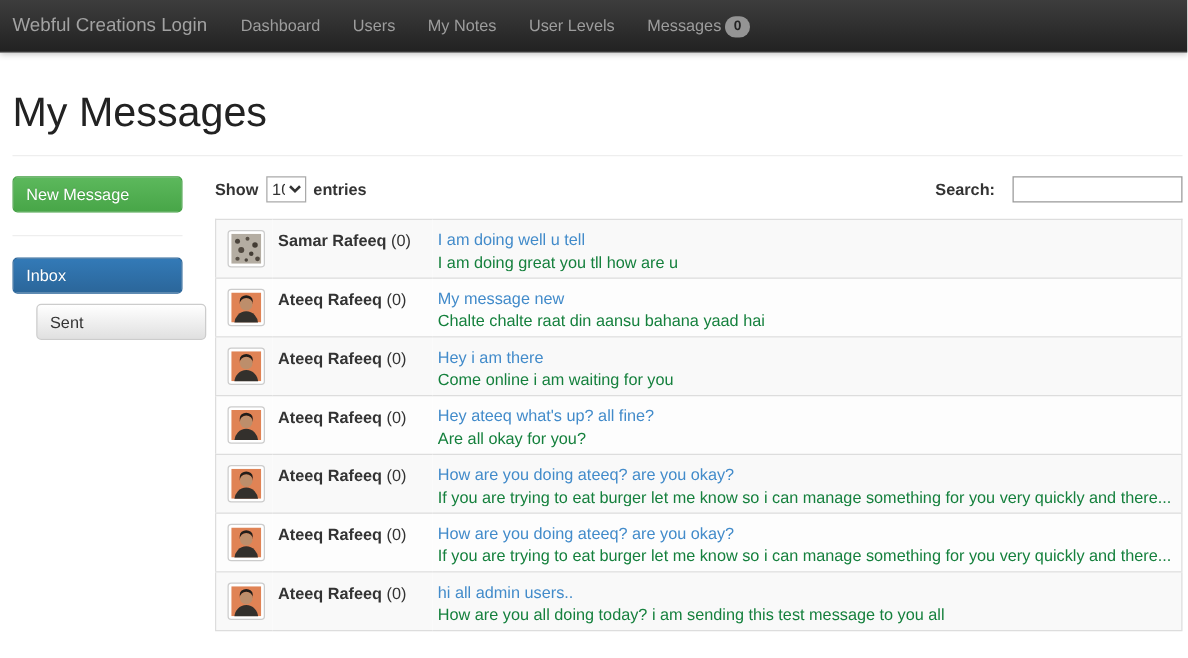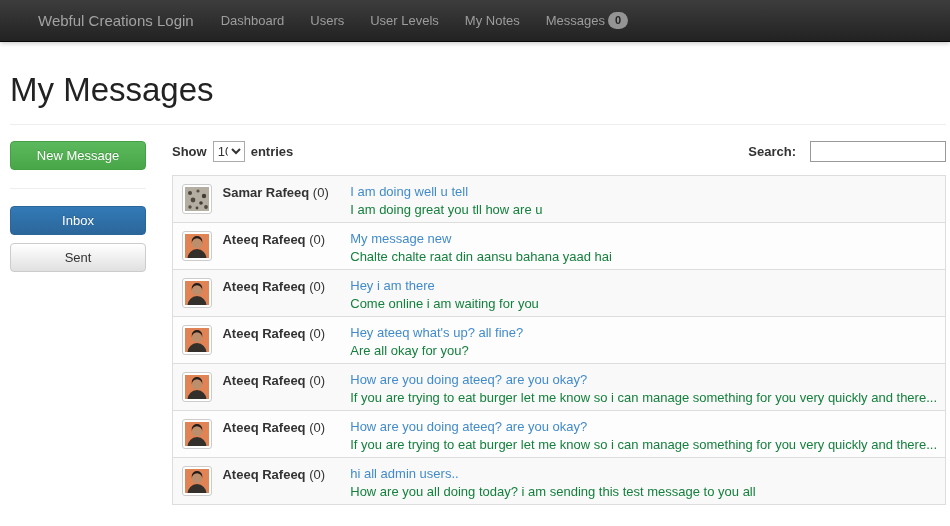--- a/index.html
+++ b/index.html
@@ -21,21 +21,21 @@
     align-items: stretch;
     box-shadow: 0 1px 5px rgba(0,0,0,.25);
   }
   .navbar-brand {
     color: #a2a2a2;
     font-size: 15px;
     line-height: 41px;
     padding: 0 14px 0 10px;
     white-space: nowrap;
   }
-  .nav-left, .nav-right { display: flex; align-items: flex-start; padding-left: 28px; }
+  .nav-left, .nav-right { display: flex; align-items: flex-start; }
   .nav-right { margin-left: auto; padding-right: 8px; }
   .nav-item {
     color: #9d9d9d;
     font-size: 13px;
     line-height: 41px;
     padding: 0 13px;
     cursor: pointer;
     white-space: nowrap;
   }
   .badge {
@@ -73,21 +73,21 @@
 
   .content { display: flex; align-items: flex-start; }
 
   
   .sidebar { width: 136px; flex-shrink: 0; margin-right: 26px; }
   .btn {
     display: block;
     width: 100%;
     font-family: "Liberation Sans", sans-serif;
     font-size: 13px;
-    text-align: center;
+    text-align: left;
     padding: 6px 10px;
     border-radius: 4px;
     cursor: pointer;
     text-shadow: 0 -1px 0 rgba(0,0,0,.15);
   }
   .btn-success {
     color: #fff;
     background-image: linear-gradient(to bottom, #5cb85c 0%, #48a648 100%);
     border: 1px solid #43a143;
   }
@@ -96,21 +96,21 @@
     background-image: linear-gradient(to bottom, #337ab7 0%, #2b669a 100%);
     border: 1px solid #2b669a;
   }
   .btn-default {
     color: #333;
     text-shadow: none;
     background-image: linear-gradient(to bottom, #fff 0%, #e0e0e0 100%);
     border: 1px solid #ccc;
   }
   hr.sidebar-divider { border: none; border-top: 1px solid #eee; margin: 18px 0 17px 0; }
-  .btn + .btn { margin-top: 8px; }
+  .btn + .btn { margin-top: 8px; margin-left: 19px; }
 
   
   .main { flex: 1; min-width: 0; }
   .controls {
     display: flex;
     justify-content: space-between;
     align-items: flex-start;
     font-size: 13px;
     font-weight: bold;
     color: #333;
@@ -170,22 +170,22 @@
   .avatar.avatar-pattern svg.pattern-avatar-svg { display: block; }
 </style>
 </head>
 <body>
 
 <nav class="navbar">
   <div class="nav-left">
     <span class="navbar-brand">Webful Creations Login</span>
     <span class="nav-item">Dashboard</span>
     <span class="nav-item">Users</span>
+    <span class="nav-item">My Notes</span>
     <span class="nav-item">User Levels</span>
-    <span class="nav-item">My Notes</span>
     <span class="nav-item"><span>Messages</span><span class="badge">0</span></span>
   </div>
 </nav>
 
 <div class="container">
   <h1 class="page-title">My Messages</h1>
   <hr class="page-rule">
 
   <div class="content">
 

